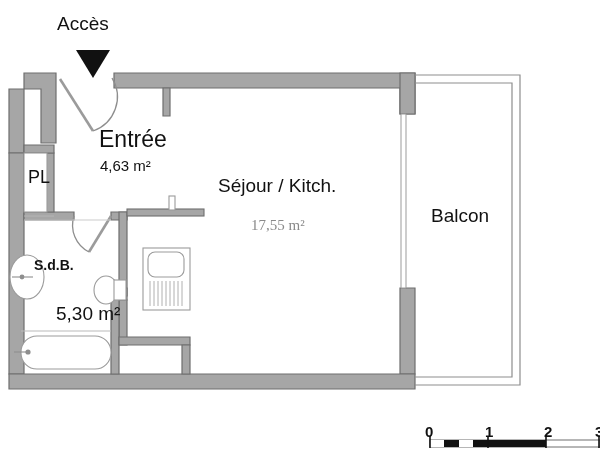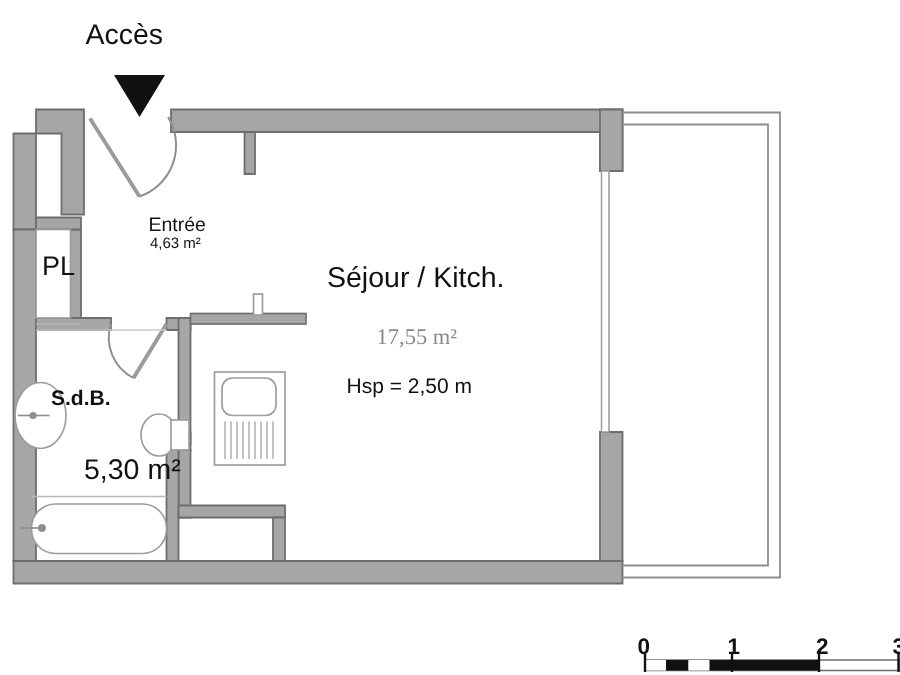--- a/index.html
+++ b/index.html
@@ -29,22 +29,22 @@
     height: 450px;
     display: block;
   }
   .label {
     position: absolute;
     white-space: nowrap;
     color: #111111;
     line-height: 1.05;
   }
   .lbl-acces     { left: 57px;  top: 14px;  font-size: 19px; }
-  .lbl-entree    { left: 99px;  top: 127px; font-size: 13px; margin-top: 16px; }
-  .lbl-entree-a  { left: 100px; top: 158px; font-size: 10px; }
+  .lbl-entree    { left: 99px;  top: 127px; font-size: 23px; }
+  .lbl-entree-a  { left: 100px; top: 158px; font-size: 15px; }
   .lbl-pl        { left: 12px;  top: 168px; font-size: 18px; margin-left: 16px; }
   .lbl-sejour    { left: 218px; top: 176px; font-size: 19px; }
   .lbl-sejour-a  { left: 251px; top: 218px; font-size: 15px; color:#8a8a8a;font-family:Liberation Serif, serif; }
   .lbl-hsp       { left: 231px; top: 250px; font-size: 14px; }
   .lbl-sdb       { left: 34px;  top: 258px; font-size: 14px; font-weight: bold; }
   .lbl-sdb-a     { left: 56px;  top: 291px; font-size: 19px; margin-top: 13px; }
   .lbl-balcon    { left: 431px; top: 206px; font-size: 19px; }
   .scale-tick-lbl{ font-size: 15px; font-weight: bold; color:#111; }
   .sl-0 { left: 425px; top: 424px; }
   .sl-1 { left: 485px; top: 424px; }
@@ -167,24 +167,24 @@
 
   <div class="label lbl-acces">Accès</div>
 
   <div class="label lbl-entree">Entrée</div>
   <div class="label lbl-entree-a">4,63 m²</div>
 
   <div class="label lbl-pl">PL</div>
 
   <div class="label lbl-sejour">Séjour / Kitch.</div>
   <div class="label lbl-sejour-a">17,55 m²</div>
-  <div class="label lbl-hsp">Hsp = 2,50 m</div>
 
   <div class="label lbl-sdb">S.d.B.</div>
   <div class="label lbl-sdb-a">5,30 m²</div>
 
+  <div class="label lbl-balcon">Balcon</div>
 
   <div class="label scale-tick-lbl sl-0">0</div>
   <div class="label scale-tick-lbl sl-1">1</div>
   <div class="label scale-tick-lbl sl-2">2</div>
   <div class="label scale-tick-lbl sl-3">3</div>
 
 </div>
 
 </body></html>

